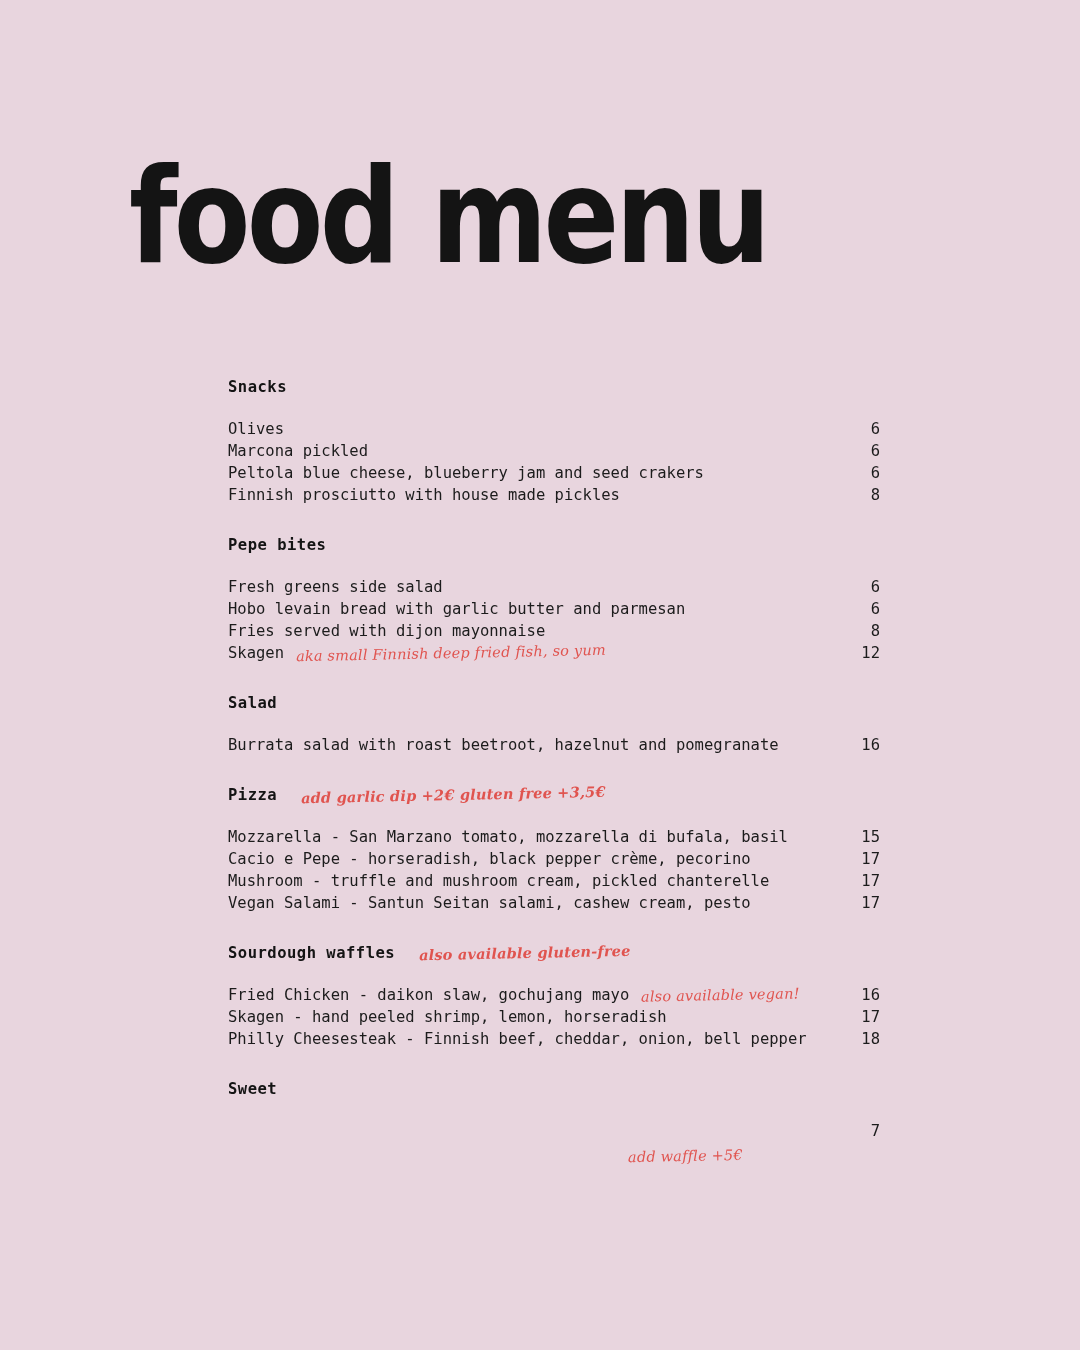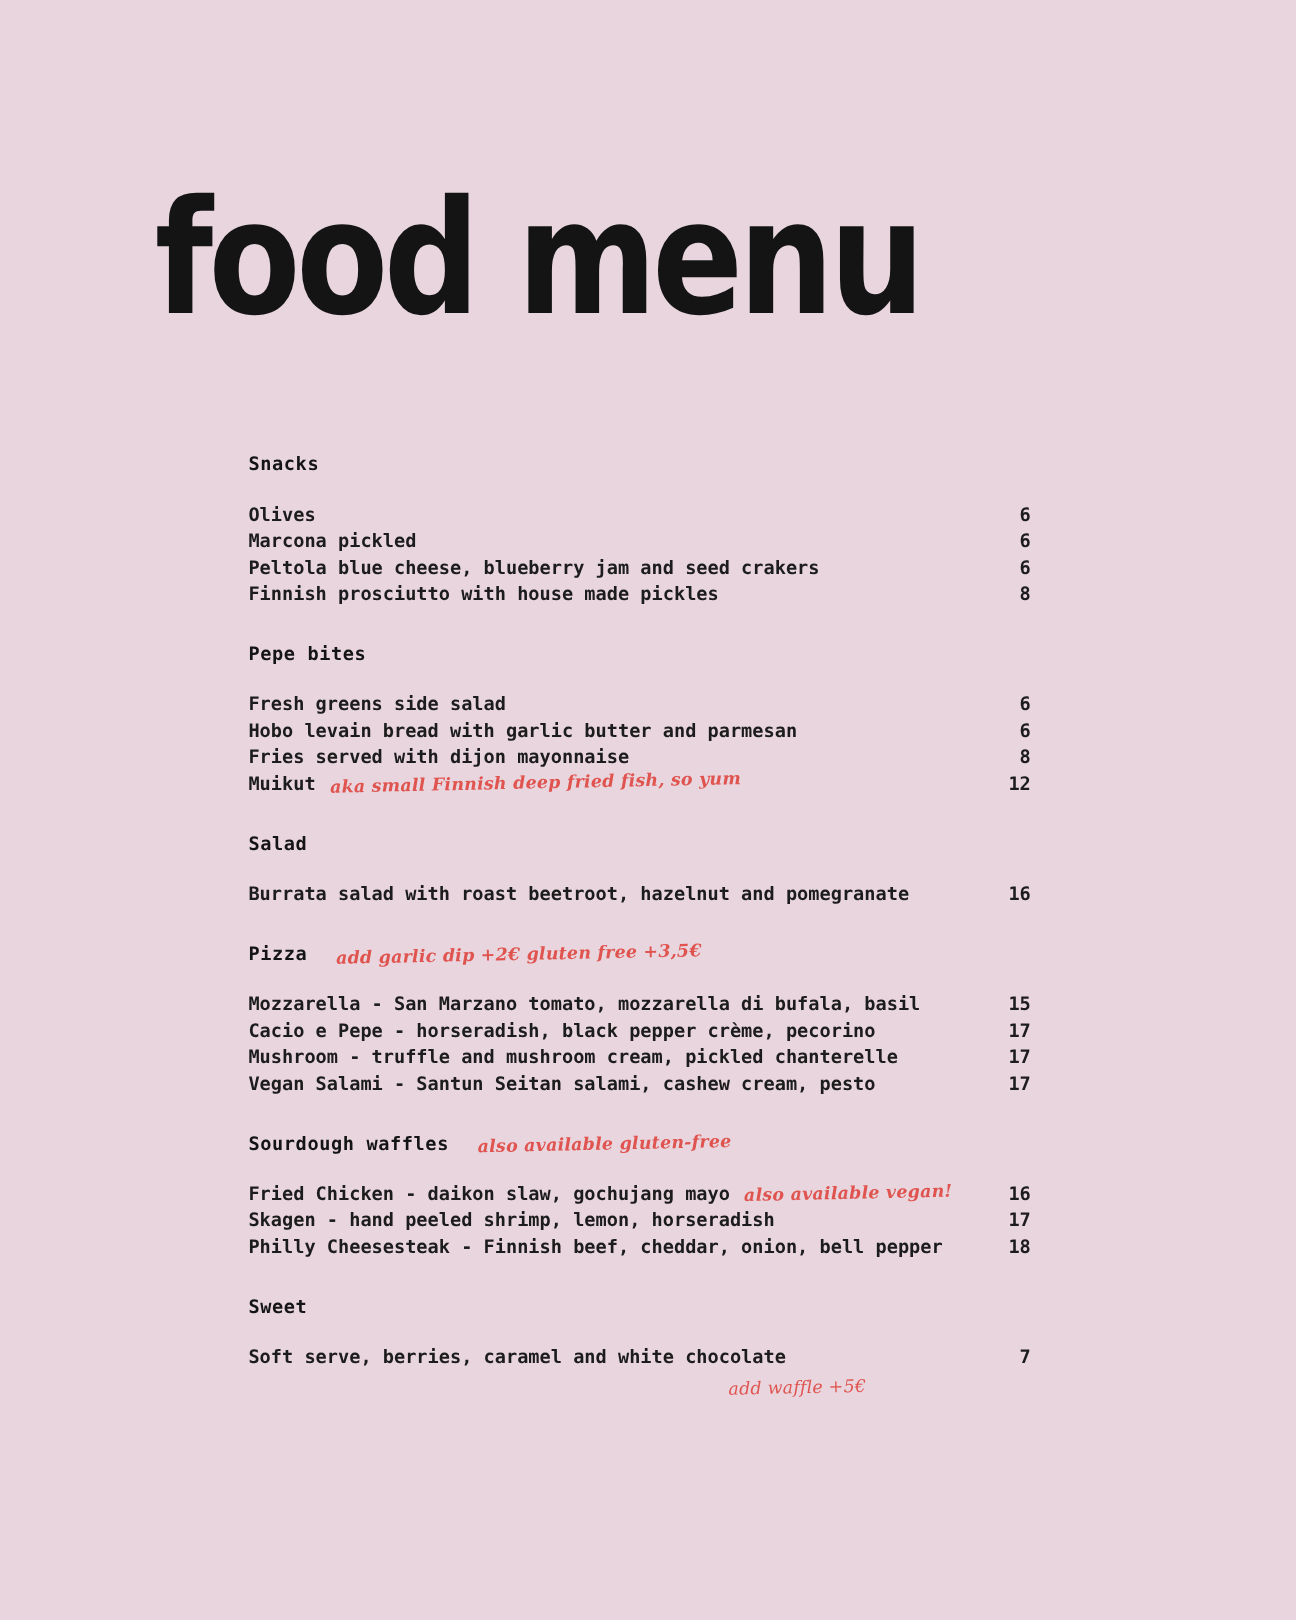--- a/index.html
+++ b/index.html
@@ -31,21 +31,21 @@
     font-weight: 700;
     font-size: 132px;
     line-height: 1;
     letter-spacing: -4px;
     color: #141414;
     font-stretch: condensed;
     transform: scaleX(0.94);
   }
   .menu {
     position: absolute;
-    left: 207px;
+    left: 228px;
     top: 378px;
     width: 652px;
   }
   .section-head {
     font-size: 15.5px;
     font-weight: bold;
     letter-spacing: 0.5px;
     color: #141414;
     margin-bottom: 22px;
     display: flex;
@@ -55,21 +55,20 @@
   .section {
     margin-bottom: 30px;
   }
   .row {
     display: flex;
     align-items: center;
     font-size: 15.5px;
     line-height: 22px;
     color: #1c1c1c;
     white-space: nowrap;
-    font-weight: bold;
   }
   .row .name {
     flex: 0 0 auto;
   }
   .row .dots {
     flex: 1 1 auto;
   }
   .row .price {
     flex: 0 0 auto;
     text-align: right;
@@ -142,21 +141,21 @@
         <span class="name">Hobo levain bread with garlic butter and parmesan</span>
         <span class="dots"></span>
         <span class="price">6</span>
       </div>
       <div class="row">
         <span class="name">Fries served with dijon mayonnaise</span>
         <span class="dots"></span>
         <span class="price">8</span>
       </div>
       <div class="row">
-        <span class="name">Muikut</span>
+        <span class="name">Skagen</span>
         <span class="note note-after">aka small Finnish deep fried fish, so yum</span>
         <span class="dots"></span>
         <span class="price">12</span>
       </div>
     </div>
 
     <div class="section">
       <div class="section-head">
         <span>Salad</span>
       </div>
@@ -215,21 +214,20 @@
         <span class="dots"></span>
         <span class="price">18</span>
       </div>
     </div>
 
     <div class="section">
       <div class="section-head">
         <span>Sweet</span>
       </div>
       <div class="row">
-        <span class="name">Soft serve, berries, caramel and white chocolate</span>
         <span class="dots"></span>
         <span class="price">7</span>
       </div>
       <div class="sweet-note">
         <span class="note">add waffle +5€</span>
       </div>
     </div>
 
   </div>
 </div>

